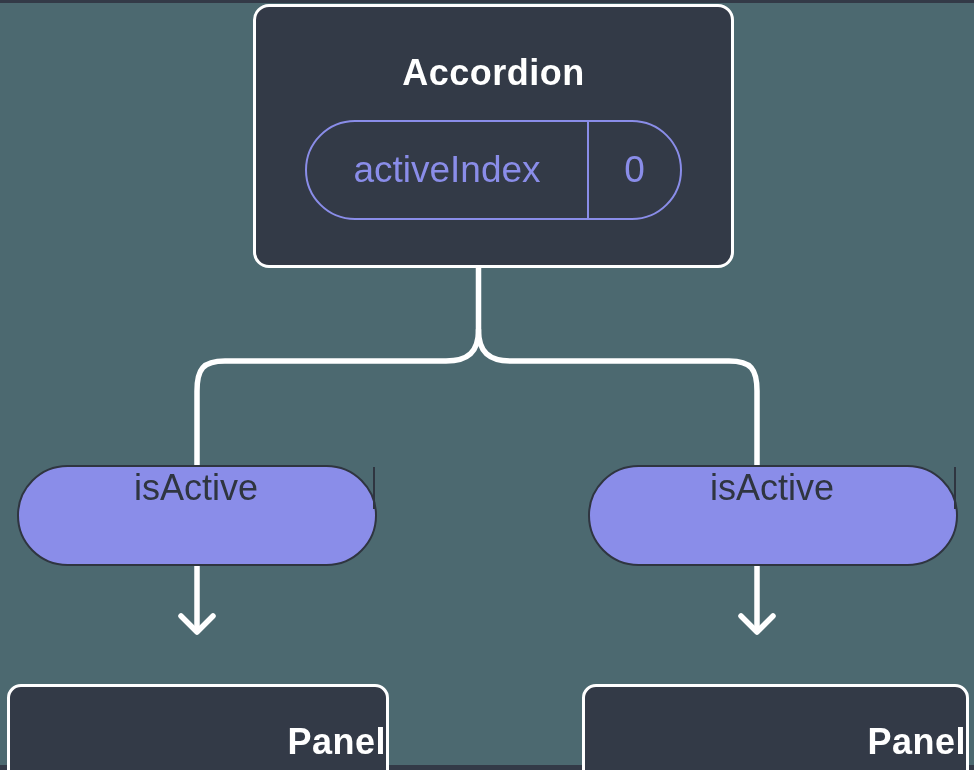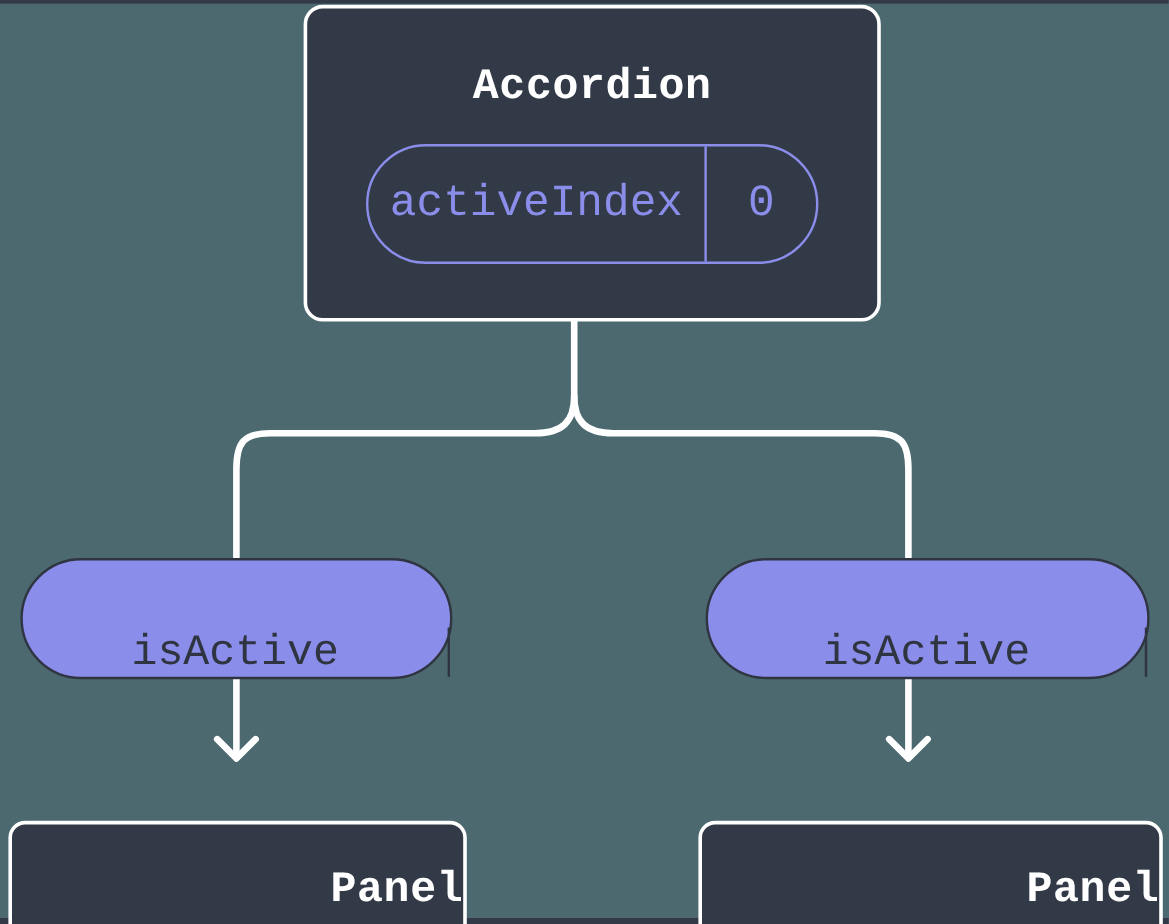--- a/index.html
+++ b/index.html
@@ -6,21 +6,20 @@
   body {
     font-family: "Liberation Sans", "DejaVu Sans", sans-serif;
     background: var(--bg, #4C6970);
   }
   .canvas {
     position: relative;
     width: 974px;
     height: 770px;
     background: var(--bg, #4C6970);
     overflow: hidden;
-    font-family: Liberation Mono, monospace;
   }
   .edge-strip {
     position: absolute;
     left: 0;
     width: 974px;
     background: var(--node, #333A47);
   }
   .edge-strip.top { top: 0; height: 3px; }
   .edge-strip.bottom { bottom: 0; height: 5px; }
 
@@ -85,21 +84,21 @@
 
   .state-pill {
     position: absolute;
     top: 465px;
     height: 101px;
     box-sizing: border-box;
     background: var(--pill, #8A8DE9);
     border: 2.5px solid var(--ink, #2F3540);
     border-radius: 52px;
     display: flex;
-    align-items: flex-end;
+    align-items: flex-start;
     color: var(--ink, #2F3540);
     font-size: 36px;
     font-weight: 500;
   }
   .state-pill.left  { left: 17px;  width: 360px; }
   .state-pill.right { left: 588px; width: 370px; }
   .state-name {
     flex: 1;
     box-sizing: border-box;
     border-right: 2.5px solid var(--ink, #2F3540);

